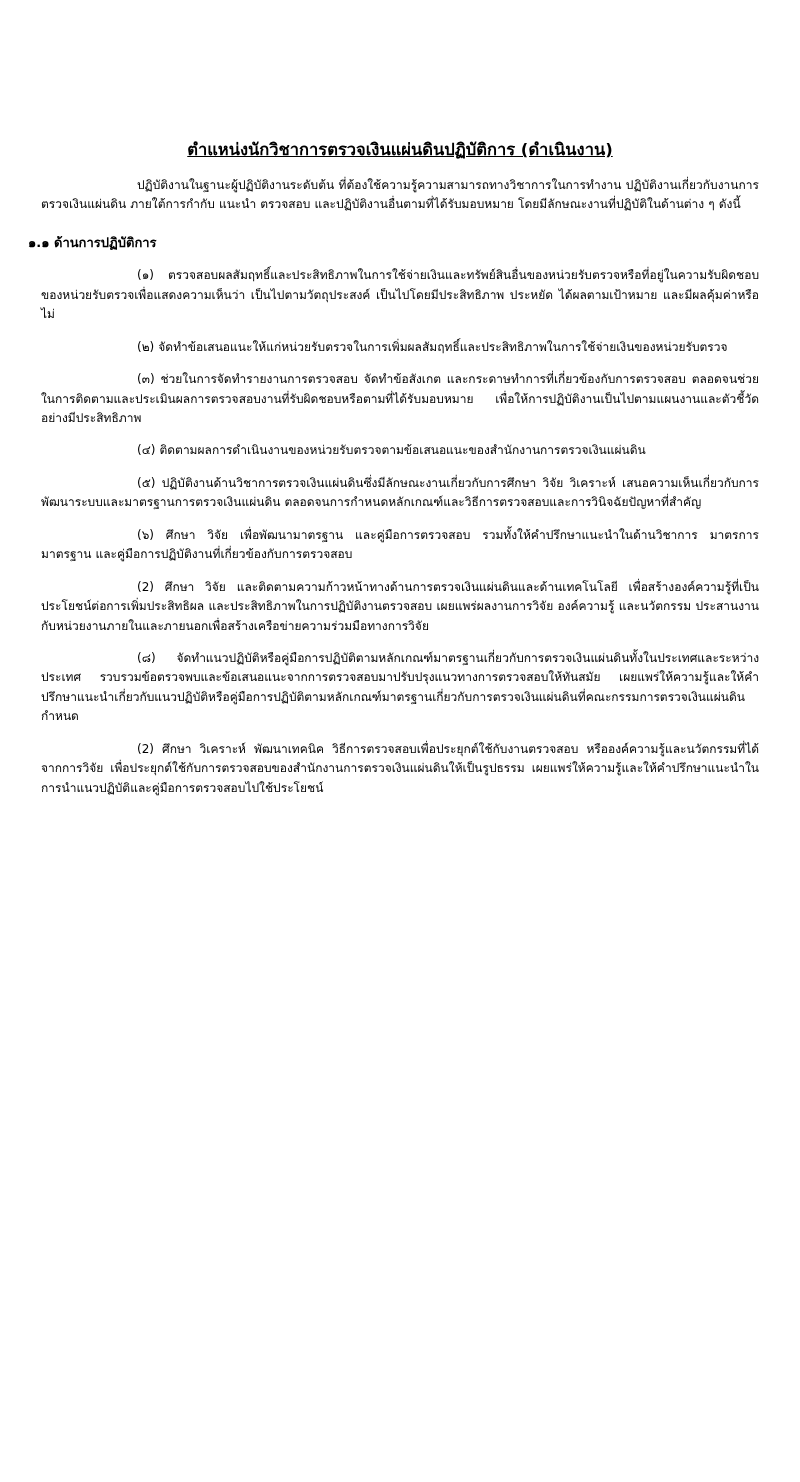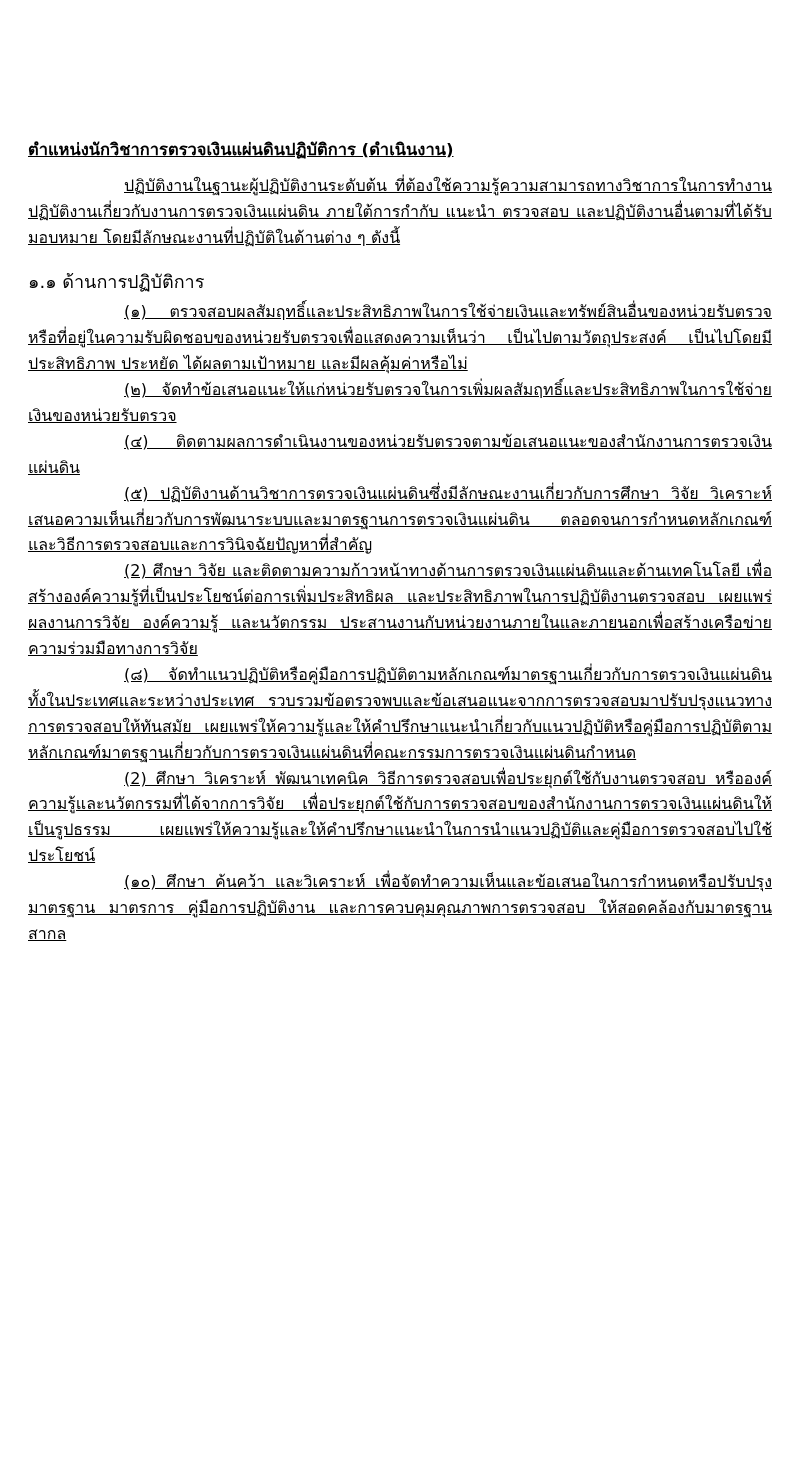--- a/index.html
+++ b/index.html
@@ -14,42 +14,41 @@
     color: #000000;
   }
   .page {
     width: 800px;
     min-height: 1482px;
     box-sizing: border-box;
     padding: 138px 28px 40px 28px;
     position: relative;
   }
   .doc-title {
-    text-align: left;
+    text-align: center;
     font-size: 16.5px;
     font-weight: bold;
     text-decoration: underline;
     line-height: 1.5;
     margin: 0 0 10px 0;
   }
   p {
-    margin: 0;
-    font-size: 16px;
+    margin: 13px;
+    font-size: 12px;
     line-height: 1.62;
     text-align: justify;
     text-justify: inter-word;
     word-spacing: 0.02em;
-    text-decoration: underline;
   }
   .indent {
     text-indent: 96px;
   }
   .section-head {
-    font-size: 18px;
-    font-weight: normal;
+    font-size: 13px;
+    font-weight: bold;
     margin: 18px 0 2px 0;
     line-height: 1.6;
   }
   .para-block {
     margin-bottom: 0px;
   }
 </style>
 </head>
 <body>
 
@@ -59,20 +58,21 @@
 
   <p class="indent para-block">ปฏิบัติงานในฐานะผู้ปฏิบัติงานระดับต้น ที่ต้องใช้ความรู้ความสามารถทางวิชาการในการทำงาน ปฏิบัติงานเกี่ยวกับงานการตรวจเงินแผ่นดิน ภายใต้การกำกับ แนะนำ ตรวจสอบ และปฏิบัติงานอื่นตามที่ได้รับมอบหมาย โดยมีลักษณะงานที่ปฏิบัติในด้านต่าง ๆ ดังนี้</p>
 
   <div class="section-head">
     <span>๑.๑</span>
     <span>ด้านการปฏิบัติการ</span>
   </div>
 
   <p class="indent para-block">(๑) ตรวจสอบผลสัมฤทธิ์และประสิทธิภาพในการใช้จ่ายเงินและทรัพย์สินอื่นของหน่วยรับตรวจหรือที่อยู่ในความรับผิดชอบของหน่วยรับตรวจเพื่อแสดงความเห็นว่า เป็นไปตามวัตถุประสงค์ เป็นไปโดยมีประสิทธิภาพ ประหยัด ได้ผลตามเป้าหมาย และมีผลคุ้มค่าหรือไม่</p>
   <p class="indent para-block">(๒) จัดทำข้อเสนอแนะให้แก่หน่วยรับตรวจในการเพิ่มผลสัมฤทธิ์และประสิทธิภาพในการใช้จ่ายเงินของหน่วยรับตรวจ</p>
+  <p class="indent para-block">(๓) ช่วยในการจัดทำรายงานการตรวจสอบ จัดทำข้อสังเกต และกระดาษทำการที่เกี่ยวข้องกับการตรวจสอบ ตลอดจนช่วยในการติดตามและประเมินผลการตรวจสอบงานที่รับผิดชอบหรือตามที่ได้รับมอบหมาย เพื่อให้การปฏิบัติงานเป็นไปตามแผนงานและตัวชี้วัดอย่างมีประสิทธิภาพ</p>
   <p class="indent para-block">(๔) ติดตามผลการดำเนินงานของหน่วยรับตรวจตามข้อเสนอแนะของสำนักงานการตรวจเงินแผ่นดิน</p>
   <p class="indent para-block">(๕) ปฏิบัติงานด้านวิชาการตรวจเงินแผ่นดินซึ่งมีลักษณะงานเกี่ยวกับการศึกษา วิจัย วิเคราะห์ เสนอความเห็นเกี่ยวกับการพัฒนาระบบและมาตรฐานการตรวจเงินแผ่นดิน ตลอดจนการกำหนดหลักเกณฑ์และวิธีการตรวจสอบและการวินิจฉัยปัญหาที่สำคัญ</p>
+  <p class="indent para-block">(๖) ศึกษา วิจัย เพื่อพัฒนามาตรฐาน และคู่มือการตรวจสอบ รวมทั้งให้คำปรึกษาแนะนำในด้านวิชาการ มาตรการ มาตรฐาน และคู่มือการปฏิบัติงานที่เกี่ยวข้องกับการตรวจสอบ</p>
   <p class="indent para-block">(2) ศึกษา วิจัย และติดตามความก้าวหน้าทางด้านการตรวจเงินแผ่นดินและด้านเทคโนโลยี เพื่อสร้างองค์ความรู้ที่เป็นประโยชน์ต่อการเพิ่มประสิทธิผล และประสิทธิภาพในการปฏิบัติงานตรวจสอบ เผยแพร่ผลงานการวิจัย องค์ความรู้ และนวัตกรรม ประสานงานกับหน่วยงานภายในและภายนอกเพื่อสร้างเครือข่ายความร่วมมือทางการวิจัย</p>
   <p class="indent para-block">(๘) จัดทำแนวปฏิบัติหรือคู่มือการปฏิบัติตามหลักเกณฑ์มาตรฐานเกี่ยวกับการตรวจเงินแผ่นดินทั้งในประเทศและระหว่างประเทศ รวบรวมข้อตรวจพบและข้อเสนอแนะจากการตรวจสอบมาปรับปรุงแนวทางการตรวจสอบให้ทันสมัย เผยแพร่ให้ความรู้และให้คำปรึกษาแนะนำเกี่ยวกับแนวปฏิบัติหรือคู่มือการปฏิบัติตามหลักเกณฑ์มาตรฐานเกี่ยวกับการตรวจเงินแผ่นดินที่คณะกรรมการตรวจเงินแผ่นดินกำหนด</p>
   <p class="indent para-block">(2) ศึกษา วิเคราะห์ พัฒนาเทคนิค วิธีการตรวจสอบเพื่อประยุกต์ใช้กับงานตรวจสอบ หรือองค์ความรู้และนวัตกรรมที่ได้จากการวิจัย เพื่อประยุกต์ใช้กับการตรวจสอบของสำนักงานการตรวจเงินแผ่นดินให้เป็นรูปธรรม เผยแพร่ให้ความรู้และให้คำปรึกษาแนะนำในการนำแนวปฏิบัติและคู่มือการตรวจสอบไปใช้ประโยชน์</p>
-  <p class="indent para-block">(๑๐) ศึกษา ค้นคว้า และวิเคราะห์ เพื่อจัดทำความเห็นและข้อเสนอในการกำหนดหรือปรับปรุงมาตรฐาน มาตรการ คู่มือการปฏิบัติงาน และการควบคุมคุณภาพการตรวจสอบ ให้สอดคล้องกับมาตรฐานสากล</p>
 
 </div>
 
 </body></html>

